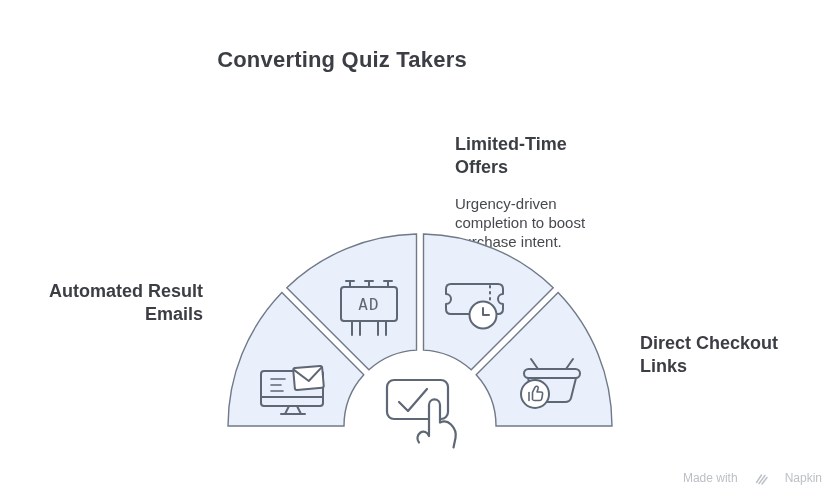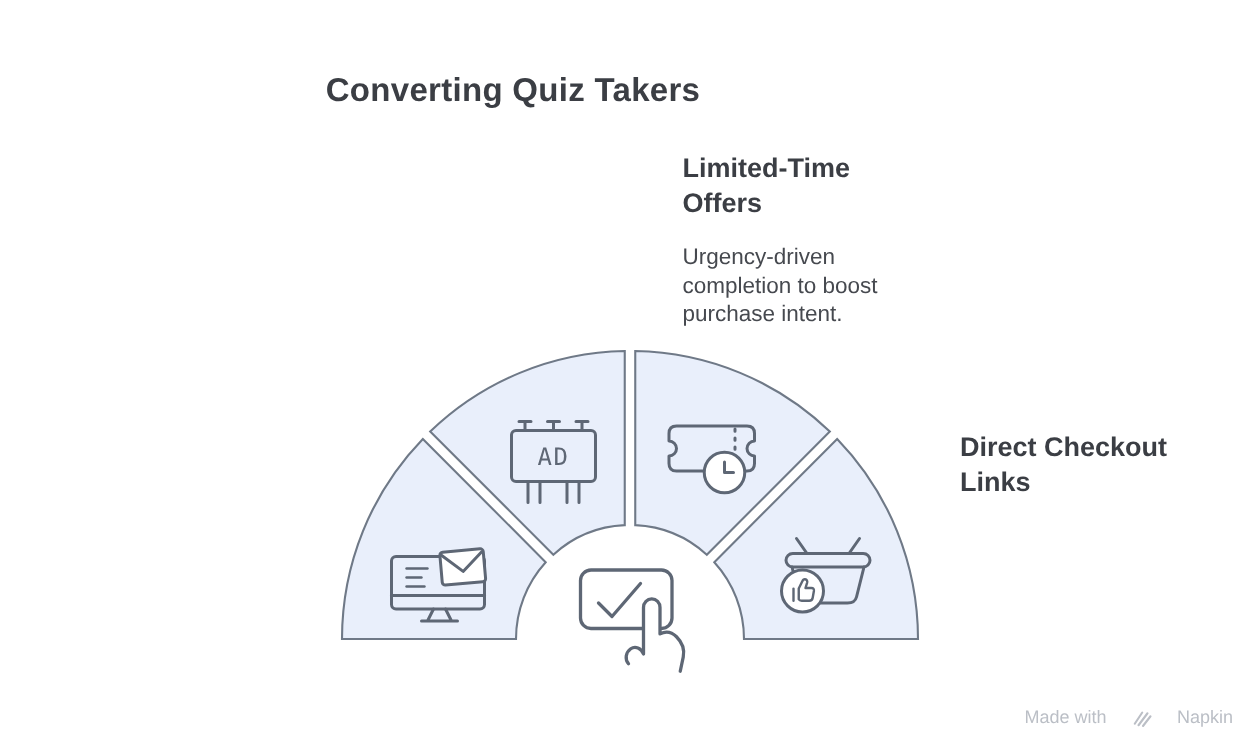--- a/index.html
+++ b/index.html
@@ -9,25 +9,25 @@
   }
   .page-title{
     position:absolute;top:47px;left:0;width:684px;text-align:center;
     font-size:22px;font-weight:bold;color:#3b3e44;margin:0;letter-spacing:.2px;
   }
   .block{position:absolute;}
   .block h2{font-size:18px;font-weight:bold;color:#3b3e44;line-height:23px;margin:0 0 15px 0;}
   .block p{font-size:15px;color:#46494f;line-height:19px;margin:0;}
   .block.align-center{text-align:center;}
   .block.align-right{text-align:right;}
-  .block.align-left{text-align:left;}
+  .block.align-left{text-align:left;margin-top:32px;}
   .blk-emails{left:18px;top:280px;width:185px;}
   .blk-ads{left:231px;top:142px;width:170px;}
   .blk-offers{left:455px;top:101px;width:150px;}
-  .blk-checkout{left:640px;top:287px;width:168px;}
+  .blk-checkout{left:640px;top:300px;width:168px;}
   .fan-svg{position:absolute;left:210px;top:226px;overflow:visible;}
   .icon-svg{position:absolute;overflow:visible;}
   .seg{fill:#e9effb;stroke:#6f7987;stroke-width:1.4;}
   .ln{fill:none;stroke:#5e6775;stroke-width:2;stroke-linecap:round;stroke-linejoin:round;}
   .ln-fill{fill:#ffffff;stroke:#5e6775;stroke-width:2;stroke-linecap:round;stroke-linejoin:round;}
   .ln-thin{fill:none;stroke:#5e6775;stroke-width:1.6;stroke-linecap:round;stroke-linejoin:round;}
   .ad-text{fill:#5e6775;font-family:"DejaVu Sans Mono","Liberation Mono",monospace;
     font-size:16px;letter-spacing:1px;text-anchor:middle;}
   .watermark{
     position:absolute;right:18px;bottom:13px;display:flex;align-items:center;gap:17px;
@@ -35,20 +35,21 @@
   }
 </style>
 </head>
 <body>
 
 <div class="canvas">
 
   <h1 class="page-title">Converting Quiz Takers</h1>
 
   <div class="block align-right blk-emails">
+    <h2>Automated Result Emails</h2>
   </div>
 
   <div class="block align-center blk-ads">
   </div>
 
   <div class="block align-left blk-offers">
     <h2>Limited-Time Offers</h2>
     <p>Urgency-driven completion to boost purchase intent.</p>
   </div>
 

